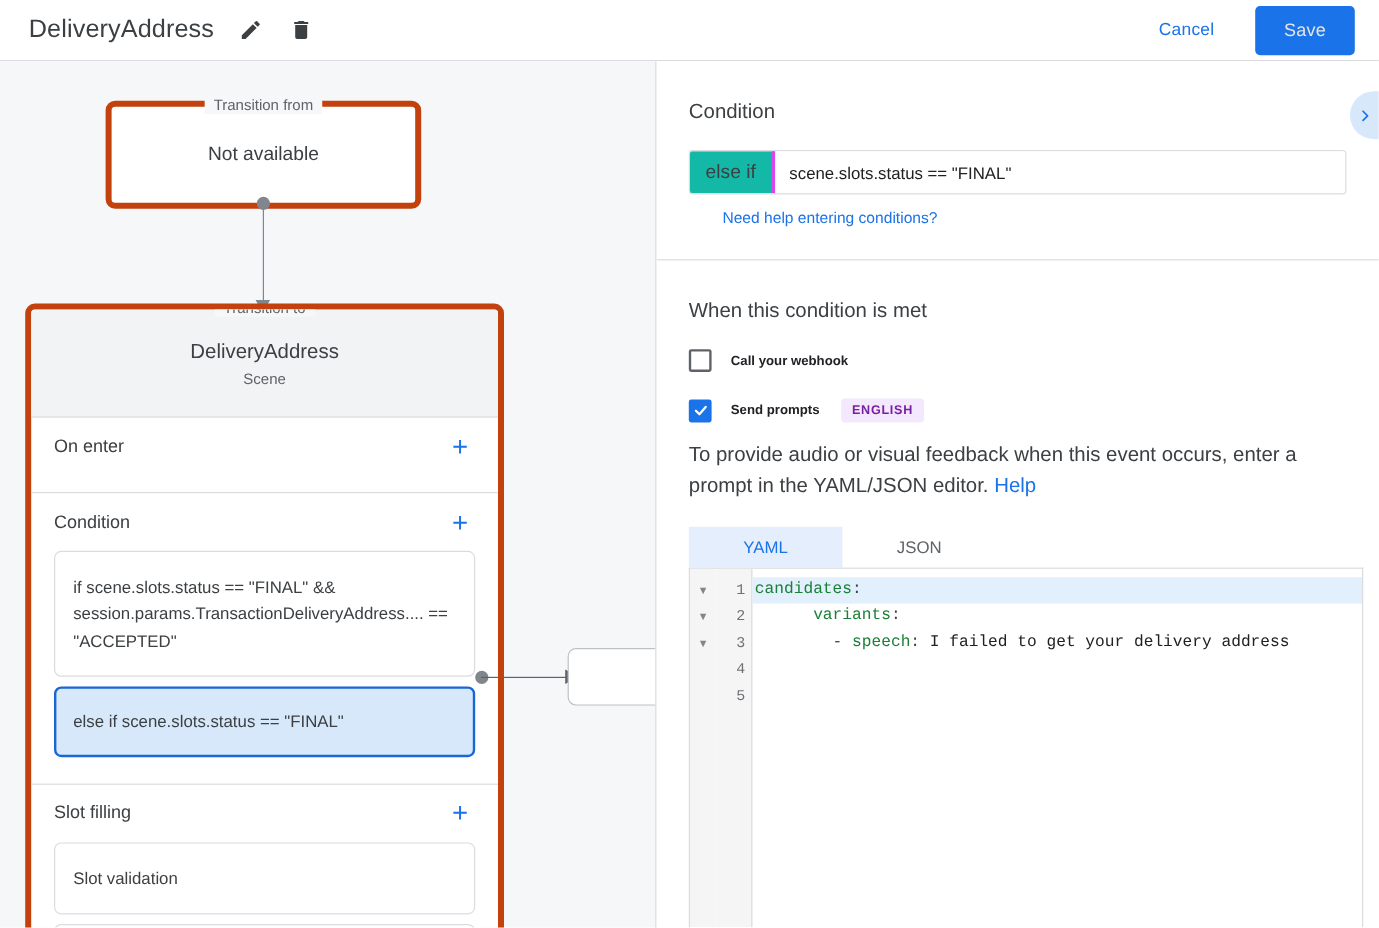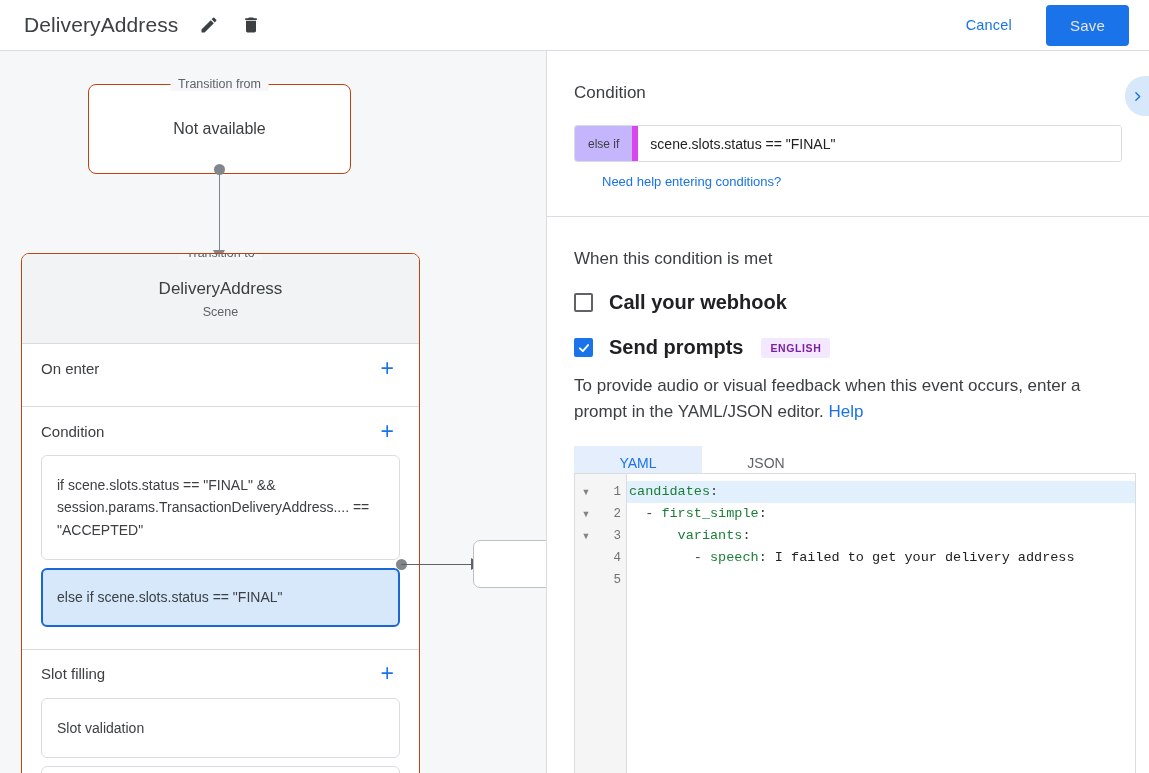--- a/index.html
+++ b/index.html
@@ -65,21 +65,21 @@
   
   .left-panel {
     position: absolute; left: 0; top: 0;
     width: 546px; height: 722px;
     background: #f6f7f9;
     overflow: hidden;
   }
 
   .fieldset-card {
     position: absolute;
-    border: 1px solid #c2410c;
+    border: 5px solid #c2410c;
     border-radius: 8px;
     background: #ffffff;
   }
   .fieldset-legend {
     position: absolute;
     top: -8px; left: 50%;
     transform: translateX(-50%);
     background: #f6f7f9;
     padding: 0 8px;
     font-size: 12.5px;
@@ -226,25 +226,25 @@
   
   .cond-input-row {
     display: flex;
     margin-top: 22px;
     height: 37px;
     border: 1px solid #dadce0;
     border-radius: 3px;
     overflow: hidden;
   }
   .cond-prefix {
-    background: #c4b5fd;
-    border-right: 6px solid #d946ef;
+    background: #14b8a6;
+    border-right: 3px solid #d946ef;
     display: flex; align-items: center;
     padding: 0 13px;
-    font-size: 12px;
+    font-size: 16px;
     color: #3c4043;
     white-space: nowrap;
   }
   .cond-value {
     flex: 1;
     display: flex; align-items: center;
     padding: 0 12px;
     font-size: 14px;
     color: #202124;
     background: #ffffff;
@@ -273,21 +273,21 @@
     background: #ffffff;
     flex-shrink: 0;
   }
   .cb-box.checked {
     background: #1a73e8;
     border-color: #1a73e8;
     display: flex; align-items: center; justify-content: center;
   }
   .cb-label {
     margin-left: 16px;
-    font-size: 20px;
+    font-size: 11px;
     font-weight: bold;
     color: #202124;
   }
   .lang-badge {
     margin-left: 18px;
     background: #f3e8fd;
     color: #7b1fa2;
     font-size: 10.5px;
     font-weight: bold;
     letter-spacing: .6px;
@@ -513,21 +513,20 @@
         </div>
       <div class="line-gutter" id="line-gutter">
           <div class="line-no">1</div>
           <div class="line-no">2</div>
           <div class="line-no">3</div>
           <div class="line-no">4</div>
           <div class="line-no">5</div>
         </div>
       <div class="code-area" id="code-area">
           <div class="code-line active"><span class="tok-punct"></span><span class="tok-key">candidates</span><span class="tok-punct">:</span></div>
-          <div class="code-line"><span class="tok-punct">  - </span><span class="tok-key">first_simple</span><span class="tok-punct">:</span></div>
           <div class="code-line"><span class="tok-punct">      </span><span class="tok-key">variants</span><span class="tok-punct">:</span></div>
           <div class="code-line"><span class="tok-punct">        - </span><span class="tok-key">speech</span><span class="tok-punct">: </span><span class="tok-str">I failed to get your delivery address</span></div>
           <div class="code-line"></div>
         </div>
     </div>
 
   </div>
 </div>
 
 </body></html>

